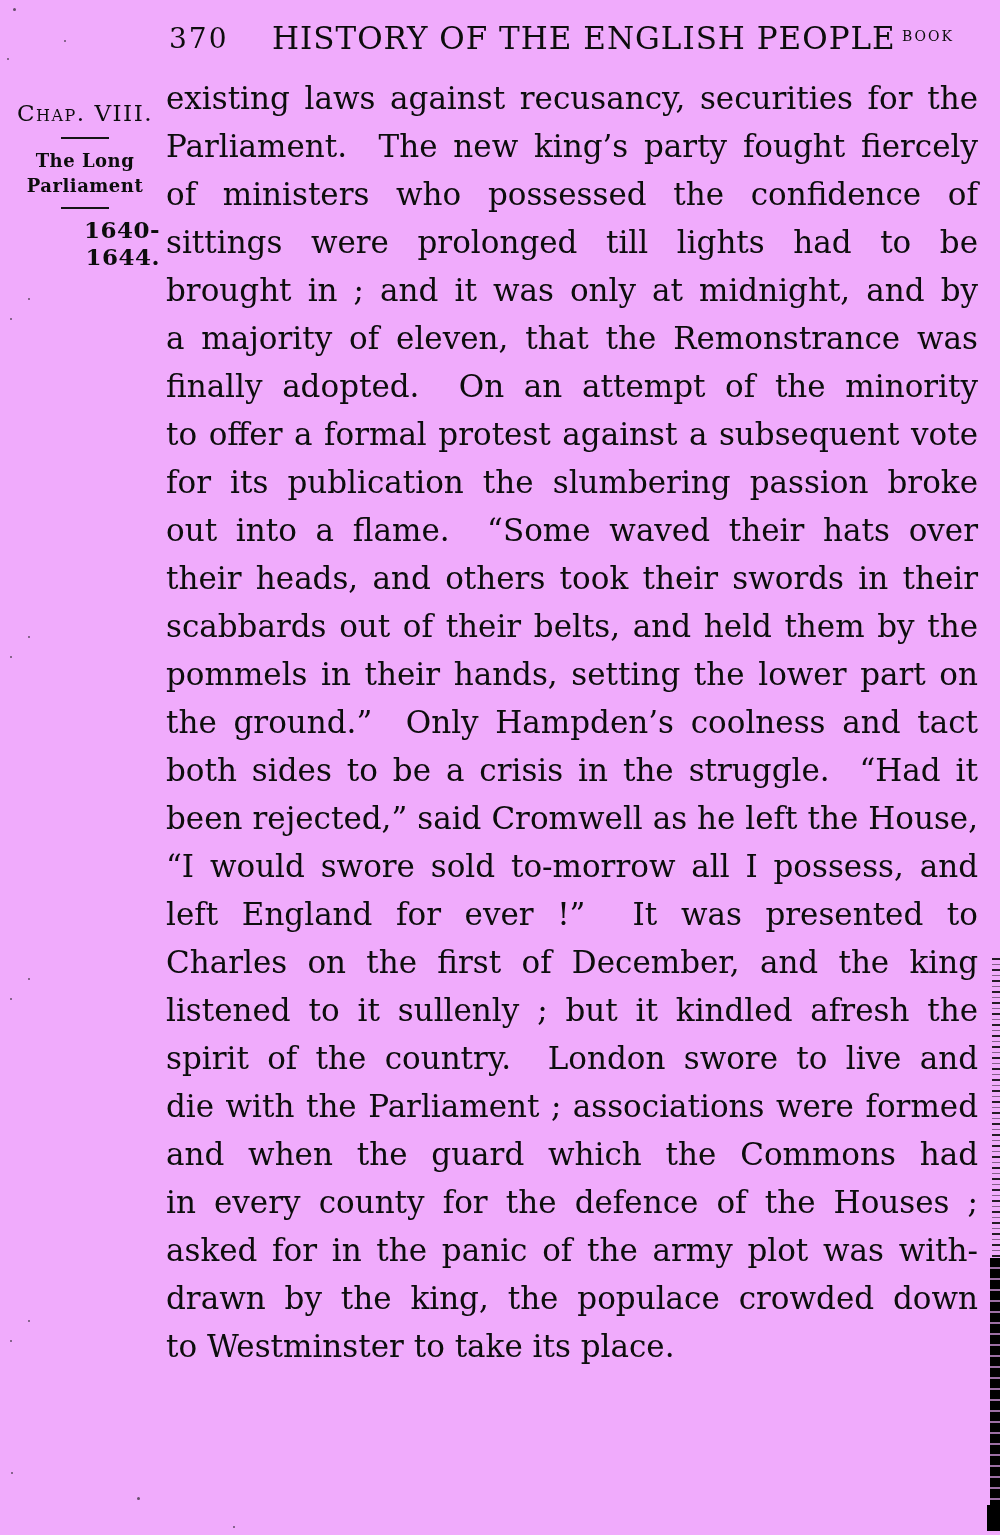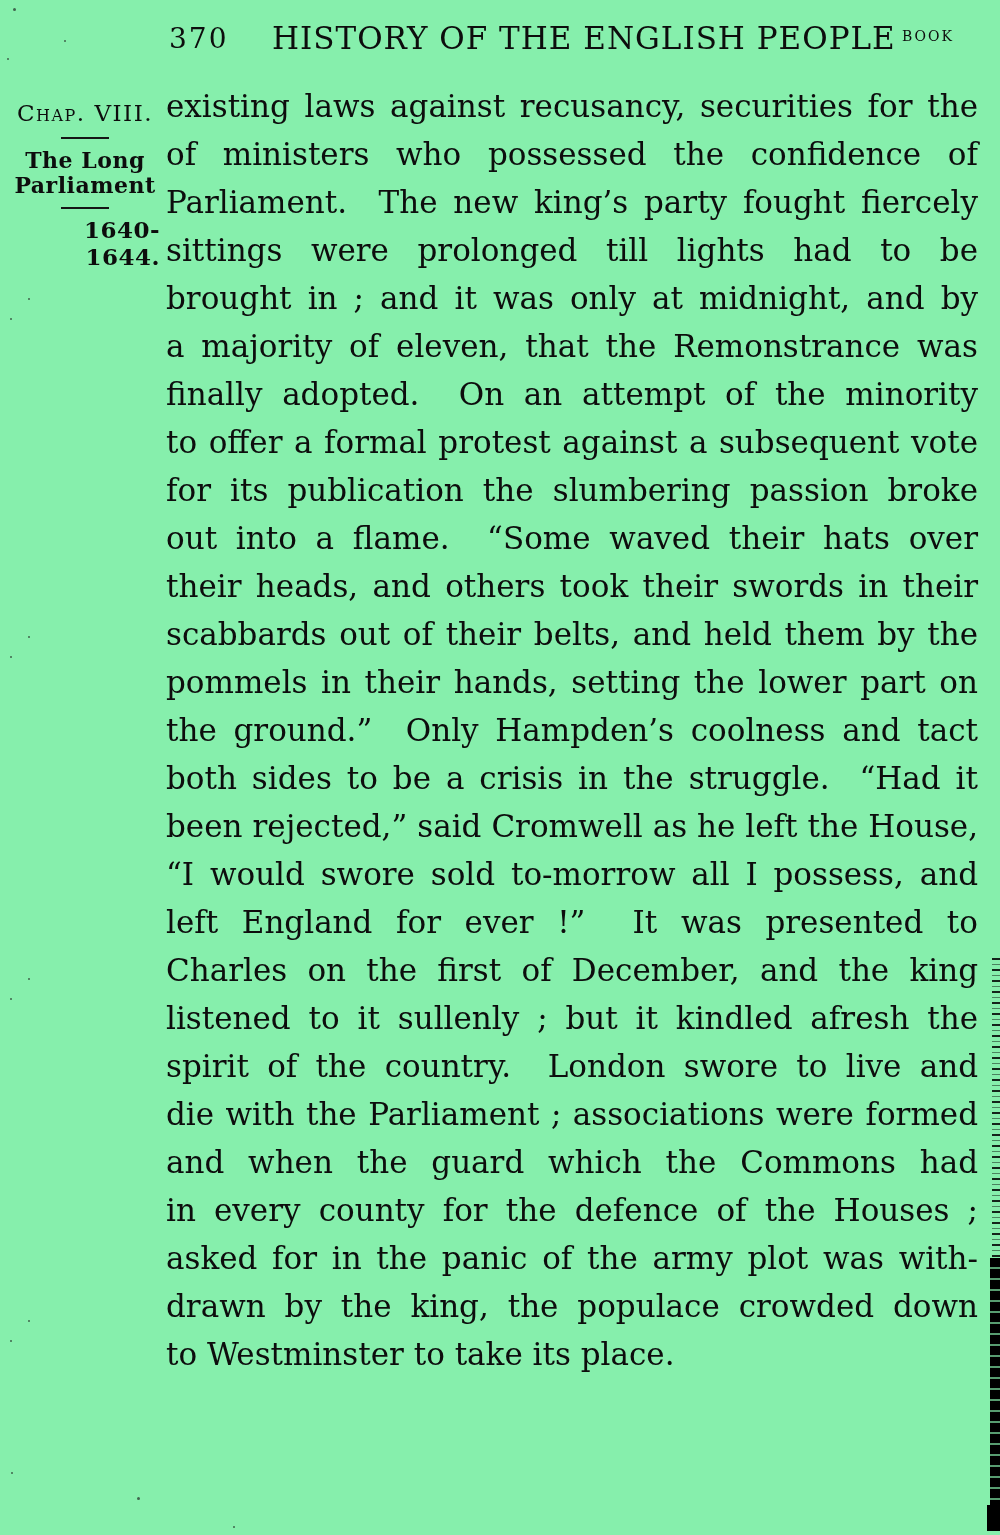--- a/index.html
+++ b/index.html
@@ -1,20 +1,20 @@
 <!DOCTYPE html>
 <html><head>
 <meta charset="utf-8">
 <style>
   html, body { margin: 0; padding: 0; background: #fff; }
   .page {
     position: relative;
     width: 1000px;
     height: 1535px;
-    background: #86efac;
+    background: #f0abfc;
     font-family: "DejaVu Serif", serif;
     color: #0d0d0d;
     overflow: hidden;
   }
 
   
   .header-pagenum {
     position: absolute; left: 169px; top: 22px;
     font-size: 28px; letter-spacing: 2px;
   }
@@ -33,29 +33,29 @@
     text-align: center;
   }
   .margin-chapter {
     font-size: 23px; font-variant: small-caps; letter-spacing: 1.5px;
   }
   .margin-rule {
     width: 48px; height: 2px; background: #151515; margin: 11px auto 9px auto;
   }
   .margin-rule.second { margin: 9px auto 7px auto; }
   .margin-note {
-    font-size: 22px; font-weight: bold; line-height: 25px; letter-spacing: 0.5px;
+    font-size: 18px; font-weight: bold; line-height: 25px; letter-spacing: 0.5px;
   }
   .margin-dates {
     font-size: 23px; font-weight: bold; letter-spacing: 0.5px; text-align: right;
   }
 
   
   .body-text {
-    position: absolute; left: 166px; top: 82px; width: 812px;
+    position: absolute; left: 166px; top: 74px; width: 812px;
   }
   .body-text .bline {
     height: 48px; line-height: 48px; font-size: 31px;
     text-align: justify; text-align-last: justify;
     white-space: nowrap; overflow: visible;
   }
   .body-text .bline:last-child { text-align-last: left; }
 
   
   .noise-strip-a {
@@ -92,22 +92,22 @@
     <div class="margin-chapter">Chap. VIII.</div>
     <div class="margin-rule"></div>
     <div class="margin-note">The Long Parliament</div>
     <div class="margin-rule second"></div>
     <div class="margin-dates">1640-1644.</div>
   </aside>
 
   <main class="body-text">
 
   <div class="bline">existing laws against recusancy, securities for the</div>
+      <div class="bline">Parliament.&nbsp; The new king’s party fought fiercely</div>
       <div class="bline">of ministers who possessed the confidence of</div>
-      <div class="bline">Parliament.&nbsp; The new king’s party fought fiercely</div>
       <div class="bline">sittings were prolonged till lights had to be</div>
       <div class="bline">brought in ; and it was only at midnight, and by</div>
       <div class="bline">a majority of eleven, that the Remonstrance was</div>
       <div class="bline">finally adopted.&nbsp; On an attempt of the minority</div>
       <div class="bline">to offer a formal protest against a subsequent vote</div>
       <div class="bline">for its publication the slumbering passion broke</div>
       <div class="bline">out into a flame.&nbsp; “Some waved their hats over</div>
       <div class="bline">their heads, and others took their swords in their</div>
       <div class="bline">scabbards out of their belts, and held them by the</div>
       <div class="bline">pommels in their hands, setting the lower part on</div>

